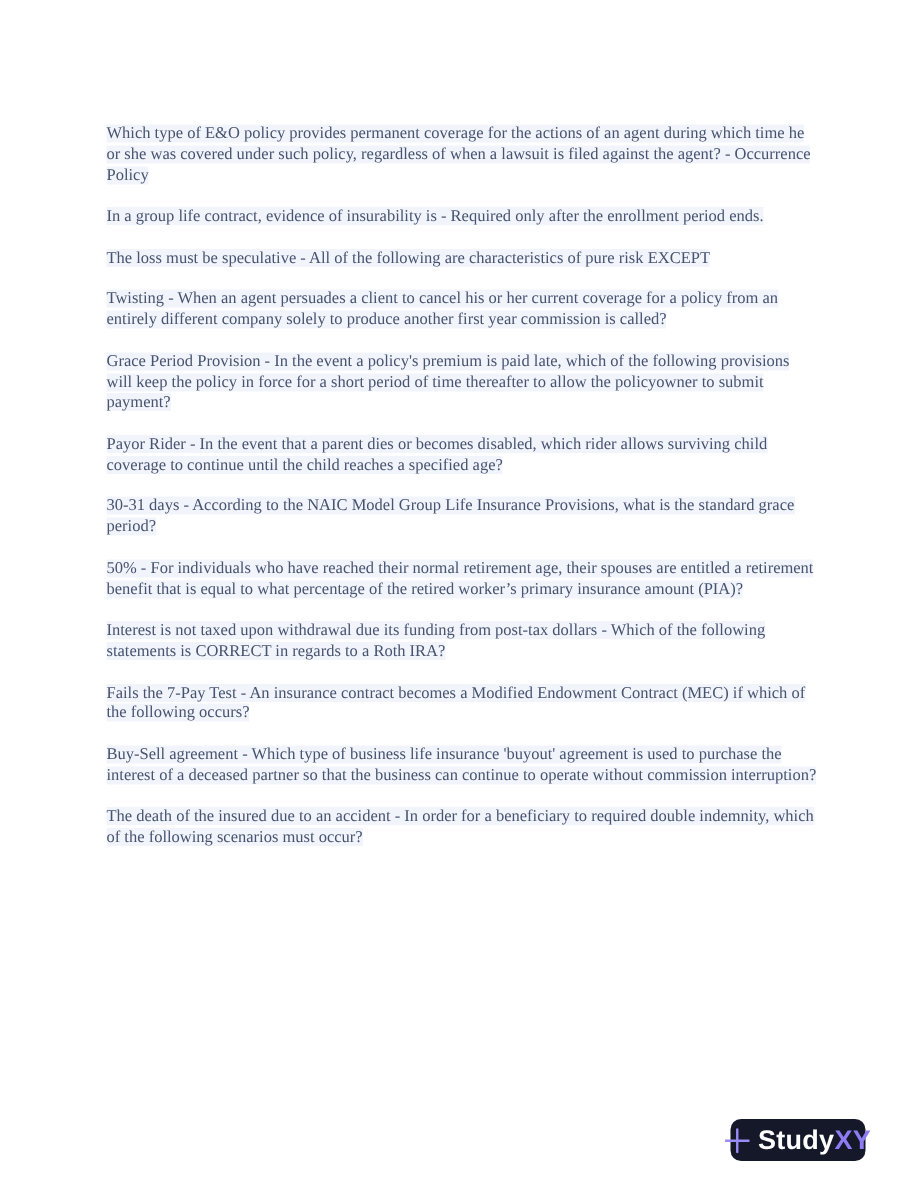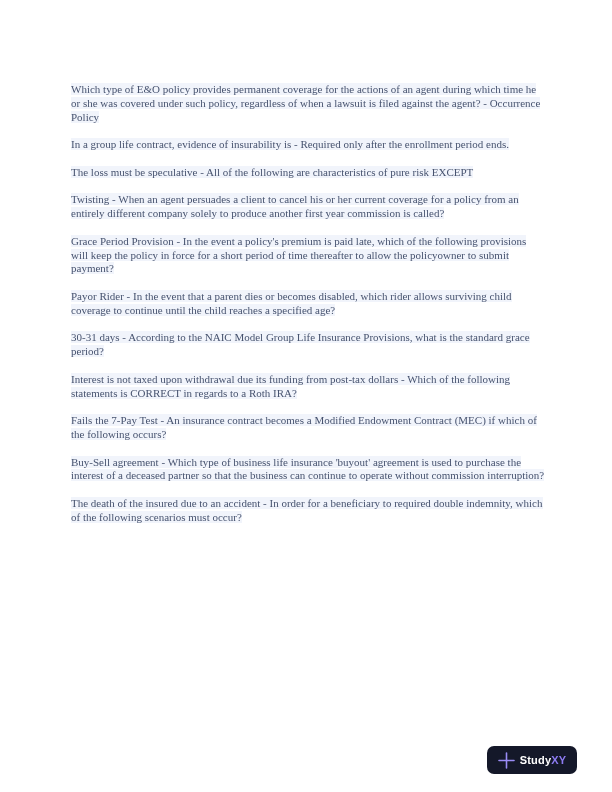--- a/index.html
+++ b/index.html
@@ -48,41 +48,42 @@
     box-sizing: border-box;
     padding: 0 6px;
   }
   .brand-badge .plus-icon {
     flex: 0 0 auto;
     display: block;
   }
   .brand-text {
     font-family: "Liberation Sans", sans-serif;
     font-weight: 700;
-    font-size: 11px;
+    font-size: 18px;
     letter-spacing: 0.2px;
     white-space: nowrap;
     line-height: 1;
   }
   .brand-text .prefix { color: #ffffff; }
   .brand-text .suffix { color: #8d7bf2; }
 </style>
 </head>
 <body>
 
 <div class="page">
 
   <div class="content">
     <p><span class="hl">Which type of E&amp;O policy provides permanent coverage for the actions of an agent during which time he or she was covered under such policy, regardless of when a lawsuit is filed against the agent? - Occurrence Policy</span></p>
     <p><span class="hl">In a group life contract, evidence of insurability is - Required only after the enrollment period ends.</span></p>
     <p><span class="hl">The loss must be speculative - All of the following are characteristics of pure risk EXCEPT</span></p>
     <p><span class="hl">Twisting - When an agent persuades a client to cancel his or her current coverage for a policy from an entirely different company solely to produce another first year commission is called?</span></p>
     <p><span class="hl">Grace Period Provision - In the event a policy's premium is paid late, which of the following provisions will keep the policy in force for a short period of time thereafter to allow the policyowner to submit payment?</span></p>
     <p><span class="hl">Payor Rider - In the event that a parent dies or becomes disabled, which rider allows surviving child coverage to continue until the child reaches a specified age?</span></p>
     <p><span class="hl">30-31 days - According to the NAIC Model Group Life Insurance Provisions, what is the standard grace period?</span></p>
+    <p><span class="hl">50% - For individuals who have reached their normal retirement age, their spouses are entitled a retirement benefit that is equal to what percentage of the retired worker’s primary insurance amount (PIA)?</span></p>
     <p><span class="hl">Interest is not taxed upon withdrawal due its funding from post-tax dollars - Which of the following statements is CORRECT in regards to a Roth IRA?</span></p>
     <p><span class="hl">Fails the 7-Pay Test - An insurance contract becomes a Modified Endowment Contract (MEC) if which of the following occurs?</span></p>
     <p><span class="hl">Buy-Sell agreement - Which type of business life insurance 'buyout' agreement is used to purchase the interest of a deceased partner so that the business can continue to operate without commission interruption?</span></p>
     <p><span class="hl">The death of the insured due to an accident - In order for a beneficiary to required double indemnity, which of the following scenarios must occur?</span></p>
   </div>
 
   <div class="brand-badge">
     <svg class="plus-icon" width="17" height="17" viewBox="0 0 17 17" aria-hidden="true">
       <line x1="8.5" y1="1" x2="8.5" y2="16" stroke="#9a8cf5" stroke-width="1.6" stroke-linecap="round"></line>
       <line x1="1" y1="8.5" x2="16" y2="8.5" stroke="#9a8cf5" stroke-width="1.6" stroke-linecap="round"></line>

